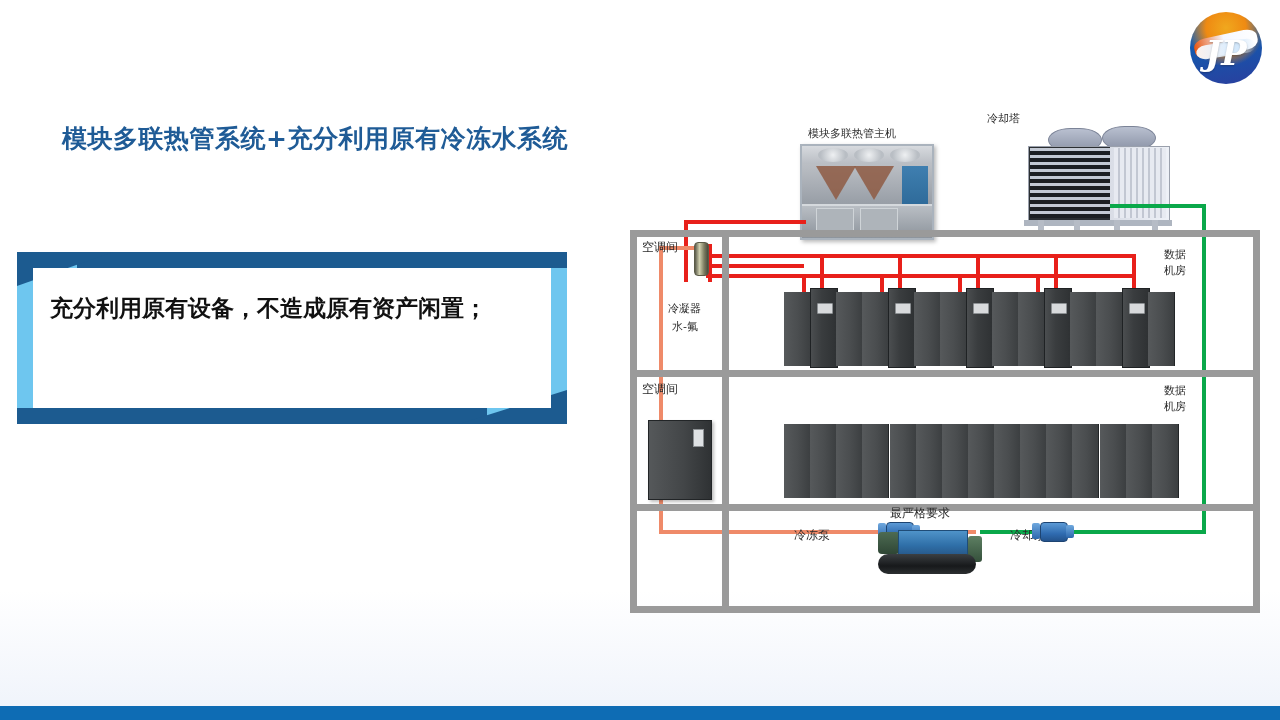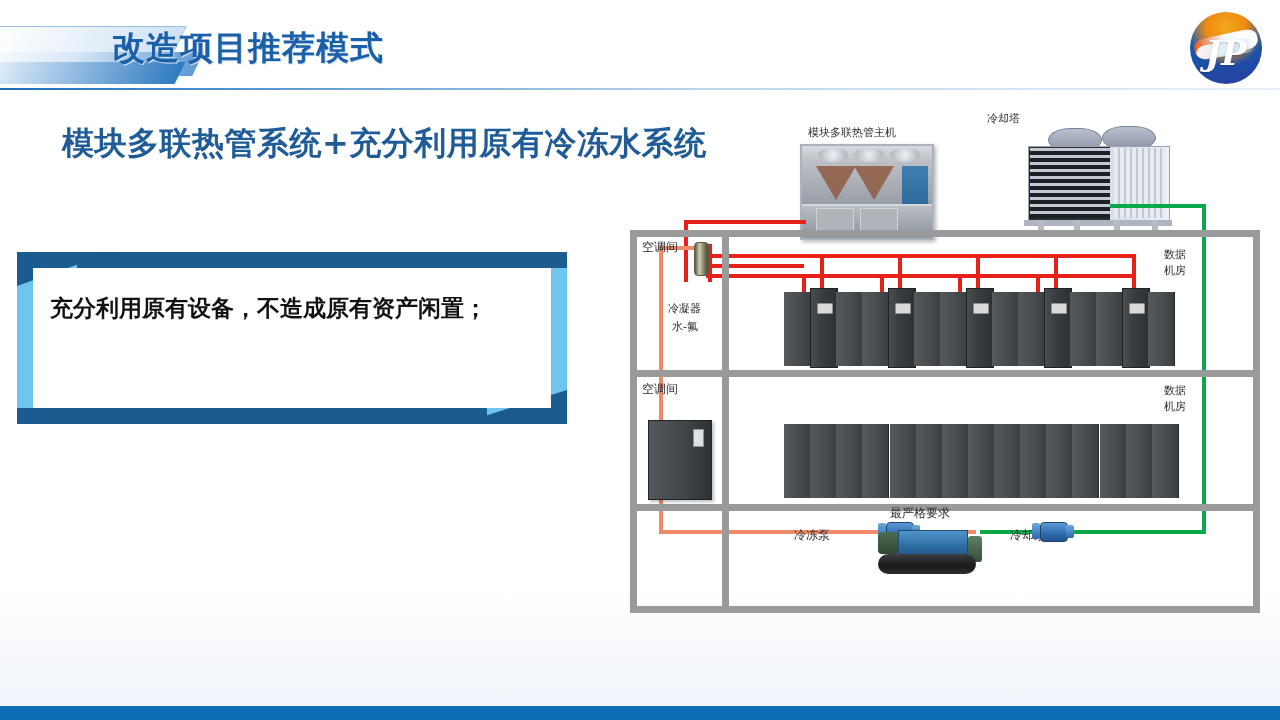--- a/index.html
+++ b/index.html
@@ -37,21 +37,21 @@
         background:linear-gradient(90deg,#e8550f 0%,#f5f8ff 48%,#ffffff 100%);
         transform:rotate(-12deg);border-radius:12px/8px;}
   .logo .swoosh2{position:absolute;left:6px;top:30px;width:60px;height:14px;
         background:linear-gradient(90deg,#ffffff 0%,#cfe6fb 70%,rgba(255,255,255,0) 100%);
         transform:rotate(-9deg);border-radius:10px/7px;opacity:.92;}
   .logo .jp{position:absolute;left:0;right:0;top:24px;text-align:center;color:#ffffff;
         font-size:34px;font-weight:bold;font-style:italic;line-height:34px;
         font-family:"DejaVu Serif","Liberation Serif",serif;text-shadow:0 1px 2px rgba(0,0,0,.25);}
 
   
-  .subtitle{position:absolute;left:62px;top:122px;font-size:32px;font-weight:bold;
+  .subtitle{position:absolute;left:62px;top:122px;font-size:25px;font-weight:bold;
             color:#1f5b96;letter-spacing:.5px;}
 
   
   .callout{position:absolute;left:17px;top:252px;width:550px;height:172px;}
   .cal-frame{position:absolute;inset:0;background:#6ec6ef;}
   .cal-tl{position:absolute;left:0;top:0;width:0;height:0;
           border-top:34px solid #1c5b90;border-right:96px solid transparent;}
   .cal-top{position:absolute;left:60px;top:0;right:0;height:16px;background:#1c5b90;}
   .cal-br{position:absolute;right:0;bottom:0;width:0;height:0;
           border-bottom:34px solid #1c5b90;border-left:108px solid transparent;}
@@ -152,27 +152,20 @@
   .green{background:#0aa84a;}
 
   
   .botbar{position:absolute;left:0;bottom:0;width:1280px;height:14px;background:#0e6cb4;}
 </style>
 </head>
 <body>
 
 <div class="slide">
 
-  <div class="hdr-wrap">
-    <div class="chev chev1"></div>
-    <div class="chev chev2"></div>
-    <div class="chev chev3"></div>
-    <div class="hdr-rule"></div>
-    <div class="hdr-title">改造项目推荐模式</div>
-  </div>
 
   <div class="logo">
     <div class="swoosh"></div>
     <div class="swoosh2"></div>
     <div class="jp">JP</div>
   </div>
 
   <div class="subtitle">模块多联热管系统+充分利用原有冷冻水系统</div>
 
   <div class="callout">
@@ -182,21 +175,21 @@
     <div class="cal-bot"></div>
     <div class="cal-br"></div>
     <div class="cal-inner"></div>
     <div class="cal-lines">
       <div class="cal-line">充分利用原有设备，不造成原有资产闲置；</div>
     </div>
   </div>
 
   <div class="diagram">
 
-    <div class="dlabel" style="left:196px;top:18px;">模块多联热管主机</div>
+    <div class="dlabel" style="left:196px;top:18px;font-family:Liberation Serif, serif;">模块多联热管主机</div>
     <div class="dlabel" style="left:375px;top:4px;">冷却塔</div>
 
     <div class="hp-unit">
       <div class="top"></div>
       <div class="fan" style="left:16px;"></div>
       <div class="fan" style="left:52px;"></div>
       <div class="fan" style="left:88px;"></div>
       <div class="v" style="left:14px;"></div>
       <div class="v" style="left:52px;"></div>
       <div class="blue"></div>

